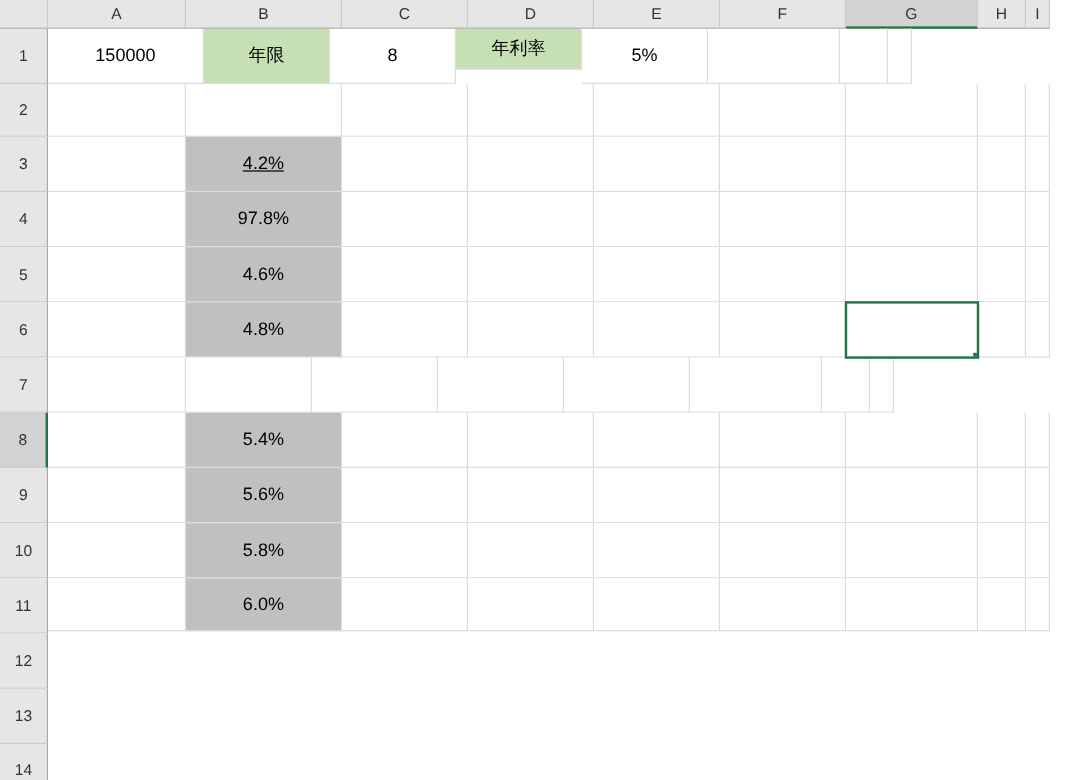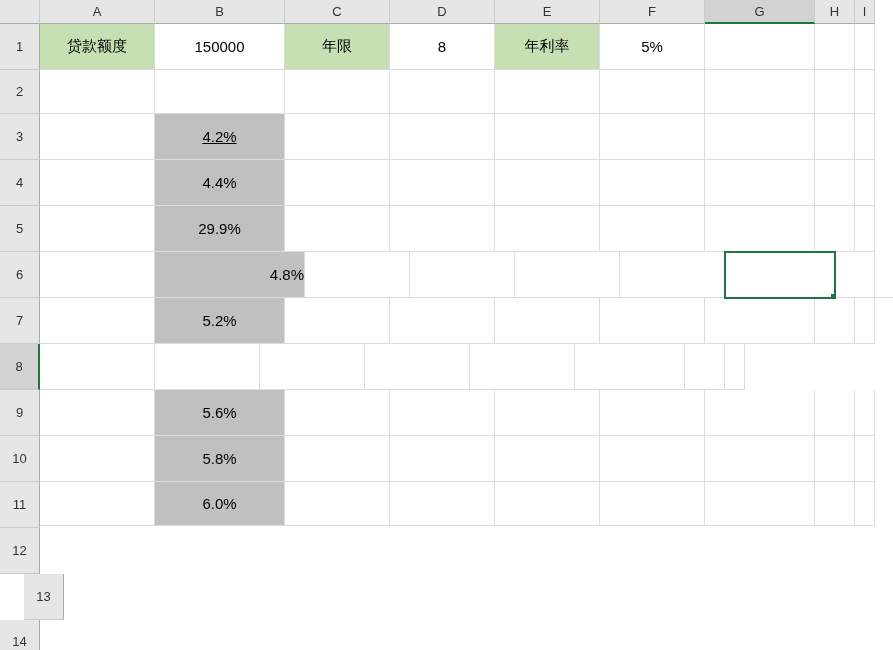--- a/index.html
+++ b/index.html
@@ -130,38 +130,35 @@
       <div class="row-h" style="height: 46px;">3</div>
       <div class="row-h" style="height: 46px;">4</div>
       <div class="row-h" style="height: 46px;">5</div>
       <div class="row-h" style="height: 46px;">6</div>
       <div class="row-h" style="height: 46px;">7</div>
       <div class="row-h sel" style="height: 46px;">8</div>
       <div class="row-h" style="height: 46px;">9</div>
       <div class="row-h" style="height: 46px;">10</div>
       <div class="row-h" style="height: 46px;">11</div>
       <div class="row-h" style="height: 46px;">12</div>
-      <div class="row-h" style="height: 46px; margin-left: 24px;">13</div>
+      <div class="row-h" style="height: 46px;">13</div>
       <div class="row-h" style="height: 44px;">14</div>
     </div>
   <div class="grid" id="grid">
       <div class="row">
-        <div class="cell green-hdr" style="width: 115px; height: 46px;">
-          <span>贷款额度</span>
-        </div>
         <div class="cell" style="width: 130px; height: 46px;">
           <span>150000</span>
         </div>
         <div class="cell green-hdr" style="width: 105px; height: 46px;">
           <span>年限</span>
         </div>
         <div class="cell" style="width: 105px; height: 46px;">
           <span>8</span>
         </div>
-        <div class="cell green-hdr" style="width: 105px; height: 46px;">
+        <div class="cell green-hdr" style="width: 105px; height: 34px;">
           <span>年利率</span>
         </div>
         <div class="cell" style="width: 105px; height: 46px;">
           <span>5%</span>
         </div>
         <div class="cell" style="width: 110px; height: 46px;"></div>
         <div class="cell" style="width: 40px; height: 46px;"></div>
         <div class="cell" style="width: 20px; height: 46px;"></div>
       </div>
       <div class="row">
@@ -184,71 +181,71 @@
         <div class="cell" style="width: 105px; height: 46px;"></div>
         <div class="cell" style="width: 105px; height: 46px;"></div>
         <div class="cell" style="width: 105px; height: 46px;"></div>
         <div class="cell" style="width: 110px; height: 46px;"></div>
         <div class="cell" style="width: 40px; height: 46px;"></div>
         <div class="cell" style="width: 20px; height: 46px;"></div>
       </div>
       <div class="row">
         <div class="cell" style="width: 115px; height: 46px;"></div>
         <div class="cell grey-bg" style="width: 130px; height: 46px;">
-          <span>4.4%</span>
-        </div>
-        <div class="cell" style="width: 105px; height: 46px;"></div>
-        <div class="cell" style="width: 105px; height: 46px;"></div>
-        <div class="cell" style="width: 105px; height: 46px;"></div>
-        <div class="cell" style="width: 105px; height: 46px;"></div>
-        <div class="cell" style="width: 110px; height: 46px;"></div>
-        <div class="cell" style="width: 40px; height: 46px;"></div>
-        <div class="cell" style="width: 20px; height: 46px;"></div>
-      </div>
-      <div class="row">
-        <div class="cell" style="width: 115px; height: 46px;"></div>
-        <div class="cell grey-bg" style="width: 130px; height: 46px;">
-          <span>29.9%</span>
-        </div>
-        <div class="cell" style="width: 105px; height: 46px;"></div>
-        <div class="cell" style="width: 105px; height: 46px;"></div>
-        <div class="cell" style="width: 105px; height: 46px;"></div>
-        <div class="cell" style="width: 105px; height: 46px;"></div>
-        <div class="cell" style="width: 110px; height: 46px;"></div>
-        <div class="cell" style="width: 40px; height: 46px;"></div>
-        <div class="cell" style="width: 20px; height: 46px;"></div>
-      </div>
-      <div class="row">
-        <div class="cell" style="width: 115px; height: 46px;"></div>
-        <div class="cell grey-bg" style="width: 150px; height: 46px; justify-content: flex-end;">
+          <span>97.8%</span>
+        </div>
+        <div class="cell" style="width: 105px; height: 46px;"></div>
+        <div class="cell" style="width: 105px; height: 46px;"></div>
+        <div class="cell" style="width: 105px; height: 46px;"></div>
+        <div class="cell" style="width: 105px; height: 46px;"></div>
+        <div class="cell" style="width: 110px; height: 46px;"></div>
+        <div class="cell" style="width: 40px; height: 46px;"></div>
+        <div class="cell" style="width: 20px; height: 46px;"></div>
+      </div>
+      <div class="row">
+        <div class="cell" style="width: 115px; height: 46px;"></div>
+        <div class="cell grey-bg" style="width: 130px; height: 46px;">
+          <span>4.6%</span>
+        </div>
+        <div class="cell" style="width: 105px; height: 46px;"></div>
+        <div class="cell" style="width: 105px; height: 46px;"></div>
+        <div class="cell" style="width: 105px; height: 46px;"></div>
+        <div class="cell" style="width: 105px; height: 46px;"></div>
+        <div class="cell" style="width: 110px; height: 46px;"></div>
+        <div class="cell" style="width: 40px; height: 46px;"></div>
+        <div class="cell" style="width: 20px; height: 46px;"></div>
+      </div>
+      <div class="row">
+        <div class="cell" style="width: 115px; height: 46px;"></div>
+        <div class="cell grey-bg" style="width: 130px; height: 46px;">
           <span>4.8%</span>
         </div>
         <div class="cell" style="width: 105px; height: 46px;"></div>
         <div class="cell" style="width: 105px; height: 46px;"></div>
         <div class="cell" style="width: 105px; height: 46px;"></div>
         <div class="cell" style="width: 105px; height: 46px;"></div>
         <div class="cell active" style="width: 110px; height: 46px;"></div>
         <div class="cell" style="width: 40px; height: 46px;"></div>
         <div class="cell" style="width: 20px; height: 46px;"></div>
       </div>
       <div class="row">
         <div class="cell" style="width: 115px; height: 46px;"></div>
-        <div class="cell grey-bg" style="width: 130px; height: 46px;">
-          <span>5.2%</span>
-        </div>
-        <div class="cell" style="width: 105px; height: 46px;"></div>
-        <div class="cell" style="width: 105px; height: 46px;"></div>
-        <div class="cell" style="width: 105px; height: 46px;"></div>
-        <div class="cell" style="width: 105px; height: 46px;"></div>
-        <div class="cell" style="width: 110px; height: 46px;"></div>
-        <div class="cell" style="width: 40px; height: 46px;"></div>
-        <div class="cell" style="width: 20px; height: 46px;"></div>
-      </div>
-      <div class="row">
-        <div class="cell" style="width: 115px; height: 46px;"></div>
+        <div class="cell" style="width: 105px; height: 46px;"></div>
+        <div class="cell" style="width: 105px; height: 46px;"></div>
+        <div class="cell" style="width: 105px; height: 46px;"></div>
+        <div class="cell" style="width: 105px; height: 46px;"></div>
+        <div class="cell" style="width: 110px; height: 46px;"></div>
+        <div class="cell" style="width: 40px; height: 46px;"></div>
+        <div class="cell" style="width: 20px; height: 46px;"></div>
+      </div>
+      <div class="row">
+        <div class="cell" style="width: 115px; height: 46px;"></div>
+        <div class="cell grey-bg" style="width: 130px; height: 46px;">
+          <span>5.4%</span>
+        </div>
         <div class="cell" style="width: 105px; height: 46px;"></div>
         <div class="cell" style="width: 105px; height: 46px;"></div>
         <div class="cell" style="width: 105px; height: 46px;"></div>
         <div class="cell" style="width: 105px; height: 46px;"></div>
         <div class="cell" style="width: 110px; height: 46px;"></div>
         <div class="cell" style="width: 40px; height: 46px;"></div>
         <div class="cell" style="width: 20px; height: 46px;"></div>
       </div>
       <div class="row">
         <div class="cell" style="width: 115px; height: 46px;"></div>

